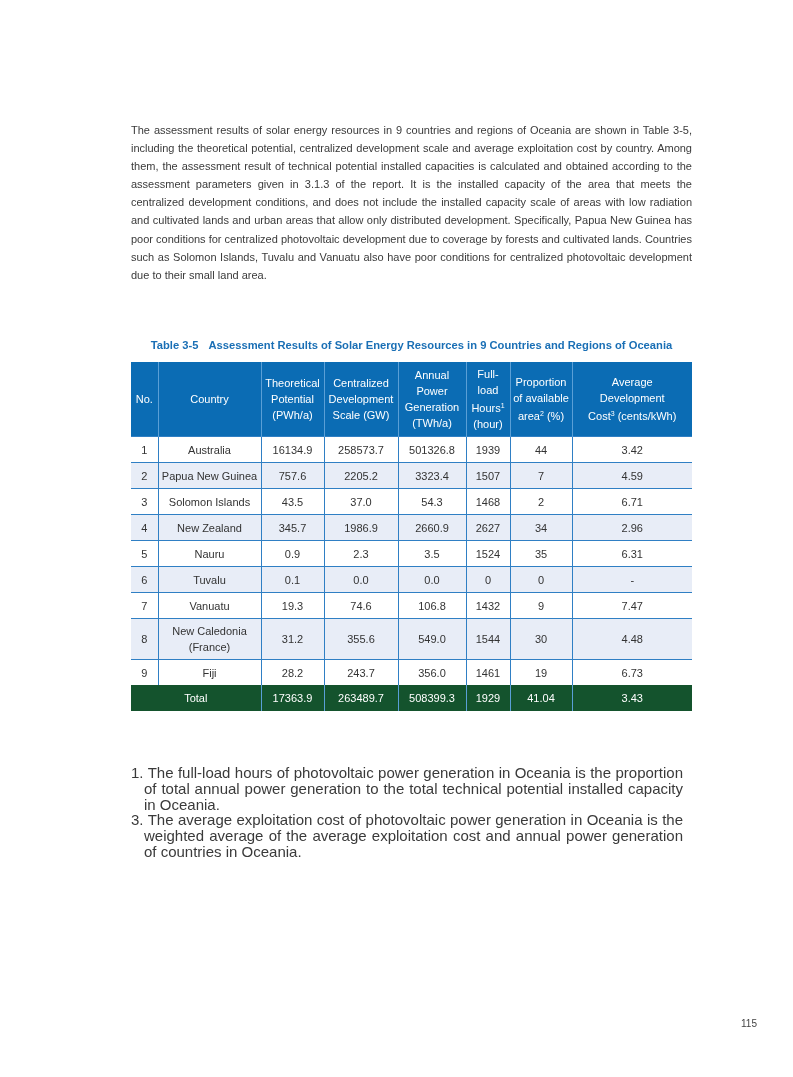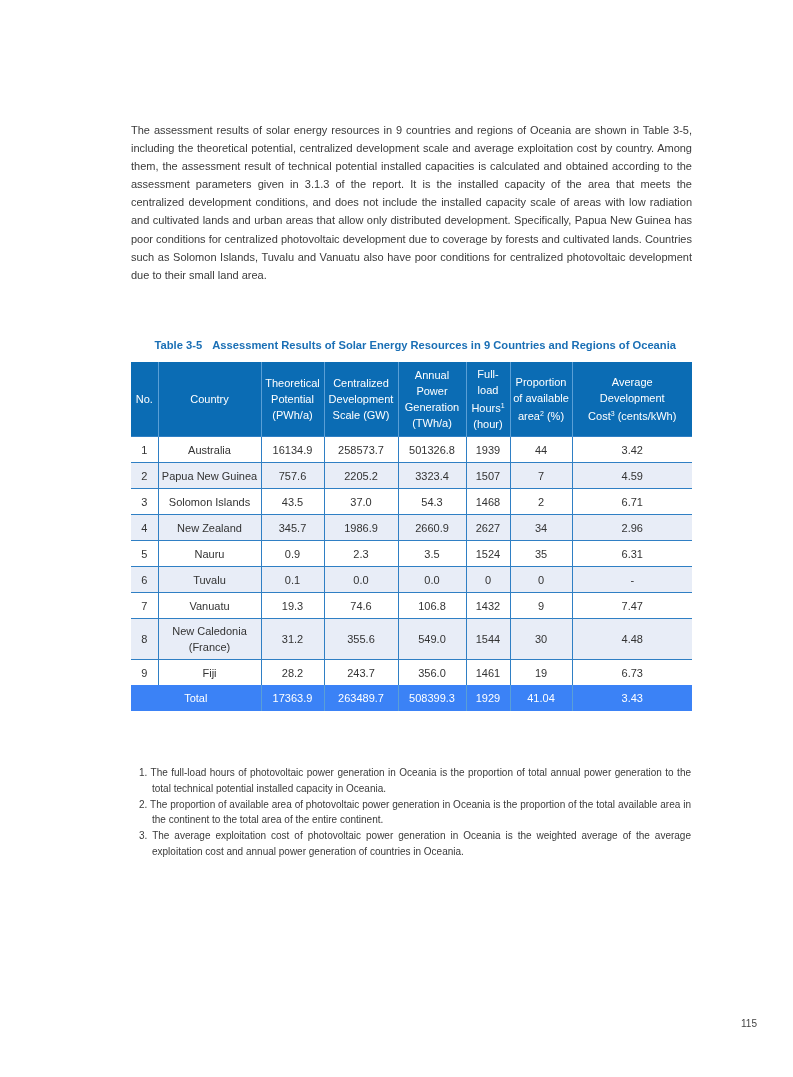--- a/index.html
+++ b/index.html
@@ -1,30 +1,30 @@
 <!DOCTYPE html>
 <html><head>
 <meta charset="utf-8">
 <style>
   html, body { margin: 0; padding: 0; background: #ffffff; }
   body { width: 793px; height: 1077px; position: relative; font-family: "Liberation Sans", sans-serif; color: #333; }
   .para { position: absolute; left: 131px; top: 110px; width: 561px; font-size: 11px; line-height: 18.1px; text-align: justify; color: #3a3a3a; }
-  .caption { position: absolute; left: 115px; top: 339px; width: 561px; text-align: right; font-size: 11.2px; font-weight: bold; color: #1a6fb5; }
+  .caption { position: absolute; left: 131px; top: 339px; width: 561px; text-align: center; font-size: 11.2px; font-weight: bold; color: #1a6fb5; }
   .caption .sp { display: inline-block; width: 10px; }
   table.res { position: absolute; left: 131px; top: 362px; width: 561px; border-collapse: collapse; font-size: 11px; color: #333; table-layout: fixed; }
   table.res th { background: #0b6cb4; color: #fff; font-weight: normal; line-height: 16px; padding: 0 1px; border-left: 1px solid #5a9fd6; height: 74px; }
   table.res th:first-child { border-left: none; margin-left: 41px; }
   table.res td { text-align: center; border-left: 1px solid #2f7fc4; border-top: 1px solid #2f7fc4; height: 25px; padding: 0 1px; line-height: 16px; }
   table.res td:first-child { border-left: none; }
   table.res tr.alt td { background: #e8edf7; }
   table.res tr.tall td { height: 40px; }
-  table.res tr.total td { background: #3b82f6; color: #fff; height: 26px; border-left: 1px solid #5a9fd6; border-top: none; }
+  table.res tr.total td { background: #14532d; color: #fff; height: 26px; border-left: 1px solid #5a9fd6; border-top: none; }
   table.res tr.total td:first-child { border-left: none; }
   sup { font-size: 7px; vertical-align: 4px; }
-  .notes { position: absolute; left: 139px; top: 765px; width: 552px; font-size: 10px; line-height: 15.8px; color: #3a3a3a; }
+  .notes { position: absolute; left: 131px; top: 765px; width: 552px; font-size: 15px; line-height: 15.8px; color: #3a3a3a; }
   .note { padding-left: 13px; text-indent: -13px; margin-bottom: 0px; text-align: justify; }
   .pagenum { position: absolute; left: 741px; top: 1018px; font-size: 10px; color: #444; }
 </style>
 </head>
 <body>
 
 <p class="para">The assessment results of solar energy resources in 9 countries and regions of Oceania are shown in Table 3-5, including the theoretical potential, centralized development scale and average exploitation cost by country. Among them, the assessment result of technical potential installed capacities is calculated and obtained according to the assessment parameters given in 3.1.3 of the report. It is the installed capacity of the area that meets the centralized development conditions, and does not include the installed capacity scale of areas with low radiation and cultivated lands and urban areas that allow only distributed development. Specifically, Papua New Guinea has poor conditions for centralized photovoltaic development due to coverage by forests and cultivated lands. Countries such as Solomon Islands, Tuvalu and Vanuatu also have poor conditions for centralized photovoltaic development due to their small land area.</p>
 
 <div class="caption">
   <span>Table 3-5</span><span class="sp"></span><span>Assessment Results of Solar Energy Resources in 9 Countries and Regions of Oceania</span>
@@ -151,17 +151,16 @@
         <td>508399.3</td>
         <td>1929</td>
         <td>41.04</td>
         <td>3.43</td>
     </tr>
   </tbody>
 </table>
 
 <div class="notes">
   <div class="note">1. The full-load hours of photovoltaic power generation in Oceania is the proportion of total annual power generation to the total technical potential installed capacity in Oceania.</div>
-  <div class="note">2. The proportion of available area of photovoltaic power generation in Oceania is the proportion of the total available area in the continent to the total area of the entire continent.</div>
   <div class="note">3. The average exploitation cost of photovoltaic power generation in Oceania is the weighted average of the average exploitation cost and annual power generation of countries in Oceania.</div>
 </div>
 
 <div class="pagenum">115</div>
 
 </body></html>

